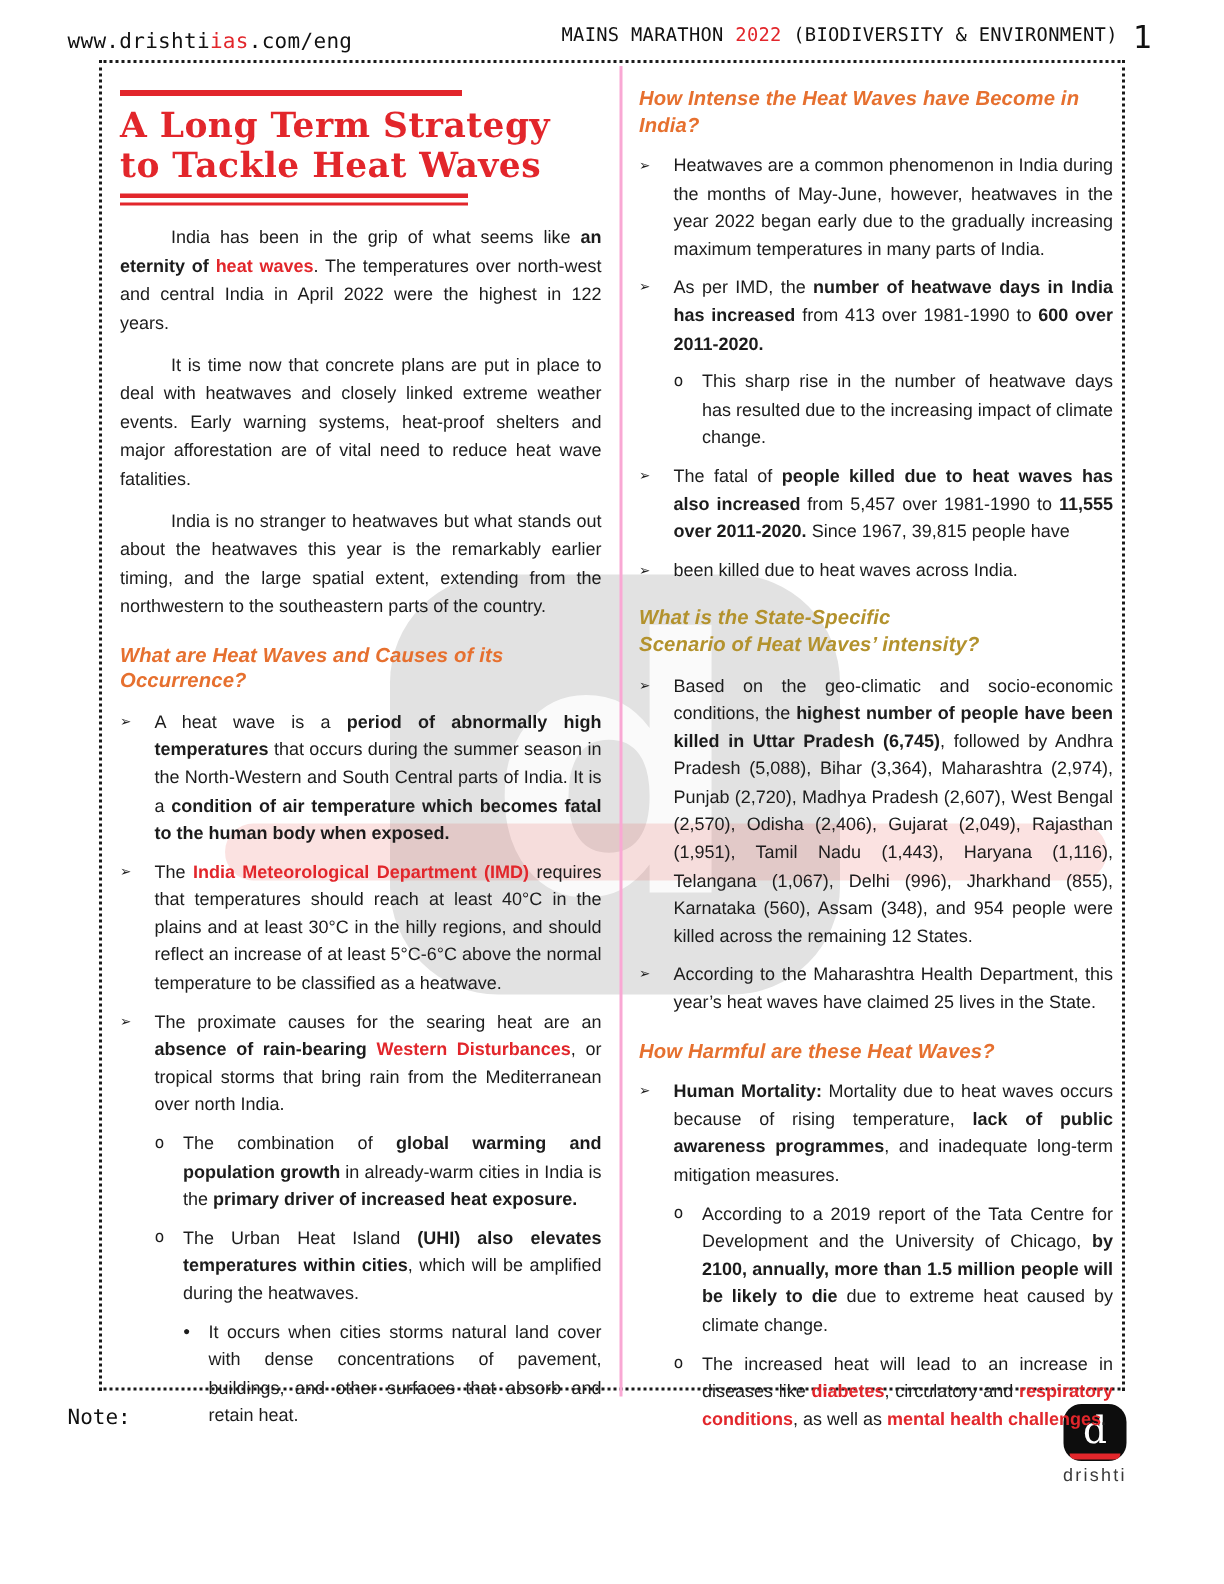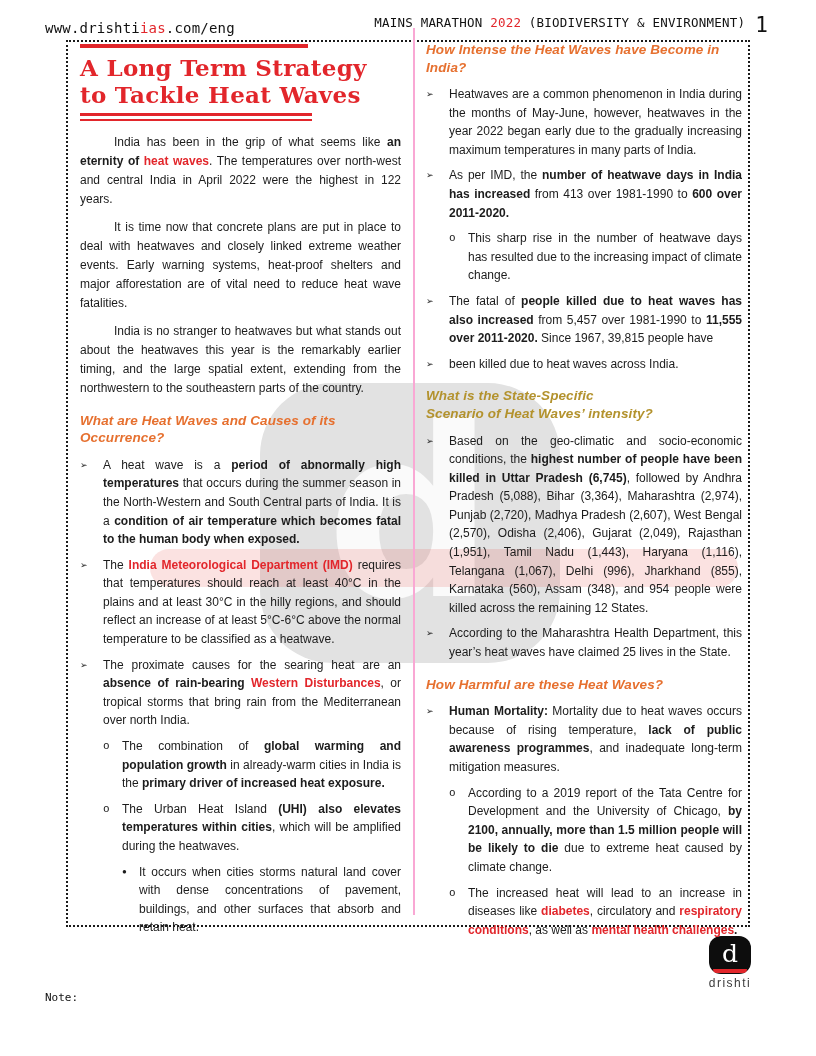--- a/index.html
+++ b/index.html
@@ -35,21 +35,21 @@
     font-family:"DejaVu Sans", sans-serif; font-weight:bold;
     font-size:235px; line-height:1; color:rgba(255,255,255,0.82);
     margin-top:-18px;
   }
   .wm-band {
     left:150px; top:549px; width:588px; height:38px;
     background:rgba(228,74,70,0.16); border-radius:22px;
   }
   
   .content {
-    position:absolute; left:66px; top:28px; width:684px; height:887px;
+    position:absolute; left:66px; top:44px; width:684px; height:887px;
     display:flex; z-index:1;
   }
   .col { position:relative; }
   .col-left  { width:347px; padding:16px 12px 0 14px; }
   .col-right { width:337px; border-left:2px solid #f9a8d4; padding:13px 8px 0 11px; }
   
   .rule-top { width:228px; border-top:4px solid var(--red); margin-bottom:6px; }
   .rule-bot { width:232px; height:8px; border-top:3px solid var(--red); border-bottom:2px solid var(--red); margin-top:5px; margin-bottom:12px; }
   .doc-title {
     font-family:"DejaVu Serif", serif; font-weight:bold;
@@ -72,21 +72,21 @@
   .item .txt { flex:1; text-align:justify; }
   .item.lv1 .marker { font-size:9px; padding-top:3px; }
   .item.lv2 { margin-left:23px; }
   .item.lv2 .marker { flex:0 0 19px; font-family:"DejaVu Sans Mono", monospace; font-size:11px; }
   .item.lv3 { margin-left:42px; }
   .item.lv3 .marker { flex:0 0 17px; font-size:8px; padding-top:3px; }
   .b { font-weight:bold; }
   .red { color:var(--red); }
   
   .note {
-    position:absolute; left:45px; top:991px; font-size:11px; color:#111;
+    position:absolute; left:45px; top:937px; font-size:14px; color:#111;
     font-family:"DejaVu Sans Mono", monospace;
   }
   .logo-block { position:absolute; left:695px; top:936px; width:70px; text-align:center; }
   .logo-badge {
     width:42px; height:38px; margin:0 auto; background:#0d0d0d;
     border-radius:12px; position:relative;
     display:flex; align-items:center; justify-content:center;
   }
   .logo-badge .logo-d {
     color:#fff; font-family:"DejaVu Serif", serif; font-size:25px; line-height:1;

